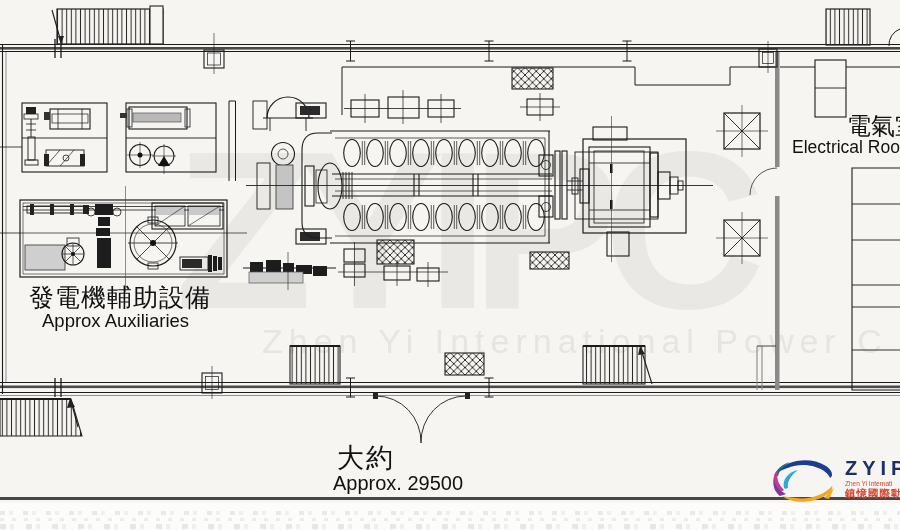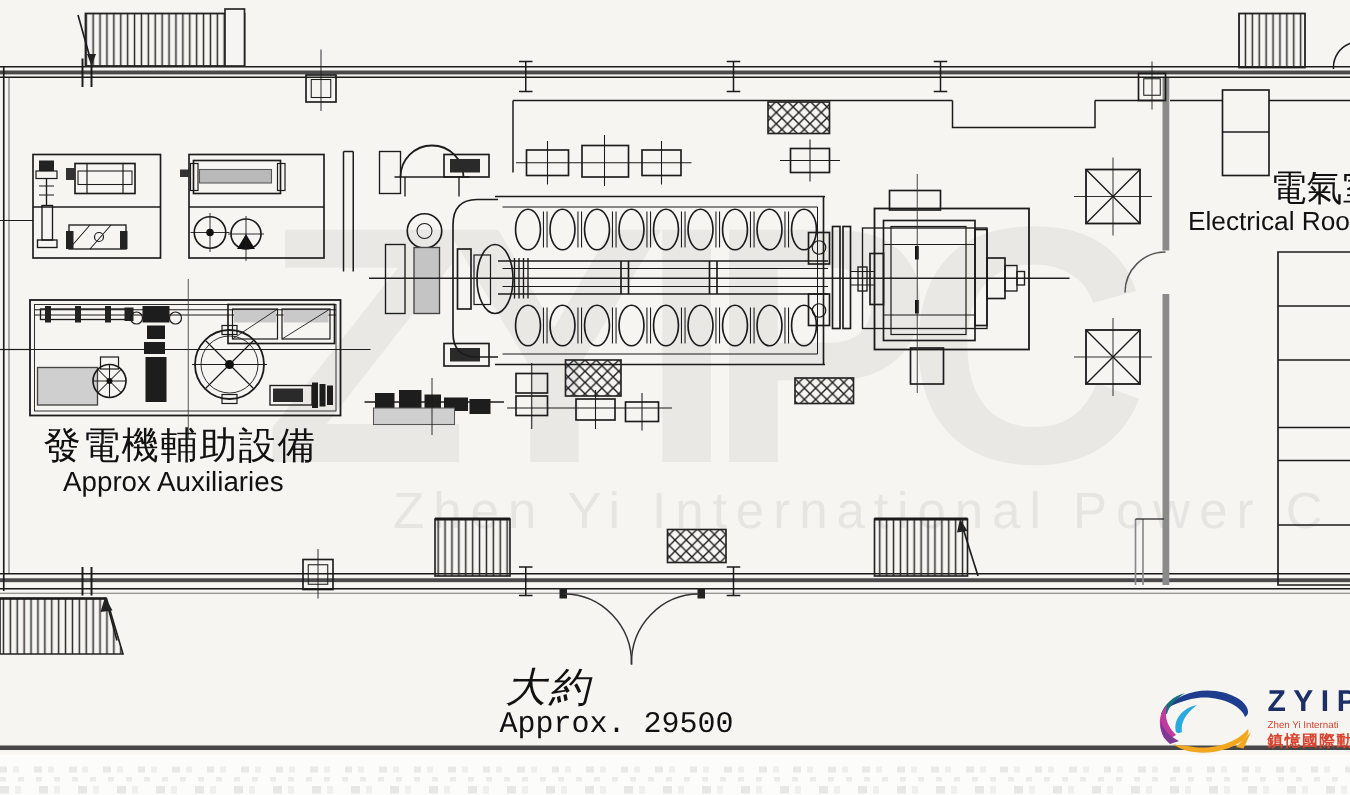--- a/index.html
+++ b/index.html
@@ -19,22 +19,22 @@
     position:absolute;left:262px;top:322px;z-index:0;
     font-size:34px;letter-spacing:6px;color:#e6e5e1;white-space:nowrap;
   }
   svg.plan{position:absolute;left:0;top:0;z-index:1;}
   
   .lbl{position:absolute;z-index:2;color:#111;white-space:nowrap;line-height:1.05;}
   .zh-aux{left:29px;top:284px;font-size:25px;letter-spacing:1px;}
   .en-aux{left:42px;top:311px;font-size:18.5px;}
   .zh-elec{left:847px;top:113px;font-size:24px;}
   .en-elec{left:792px;top:138px;font-size:17.5px;}
-  .zh-dim{left:337px;top:444px;font-size:27px;letter-spacing:2px;font-style:italic;}
-  .en-dim{left:333px;top:473px;font-size:20px;font-family:Liberation Mono, monospace;}
+  .zh-dim{left:337px;top:444px;font-size:27px;letter-spacing:2px;}
+  .en-dim{left:333px;top:473px;font-size:20px;}
   
   .logo{position:absolute;left:0;top:0;width:900px;height:530px;z-index:3;pointer-events:none;}
   .logo svg{position:absolute;left:770px;top:454px;}
   .logo-acronym{position:absolute;left:845px;top:457px;font-size:20px;font-weight:bold;
     letter-spacing:5px;color:#1c2f66;white-space:nowrap;}
   .logo-sub-en{position:absolute;left:845px;top:480px;font-size:6.5px;color:#d8432f;white-space:nowrap;}
   .logo-sub-zh{position:absolute;left:845px;top:487px;font-size:10.5px;font-weight:bold;
     letter-spacing:1px;color:#d8432f;white-space:nowrap;}
   
   .footer-rule{position:absolute;left:0;top:497px;width:900px;height:2.6px;background:#474747;z-index:2;}

